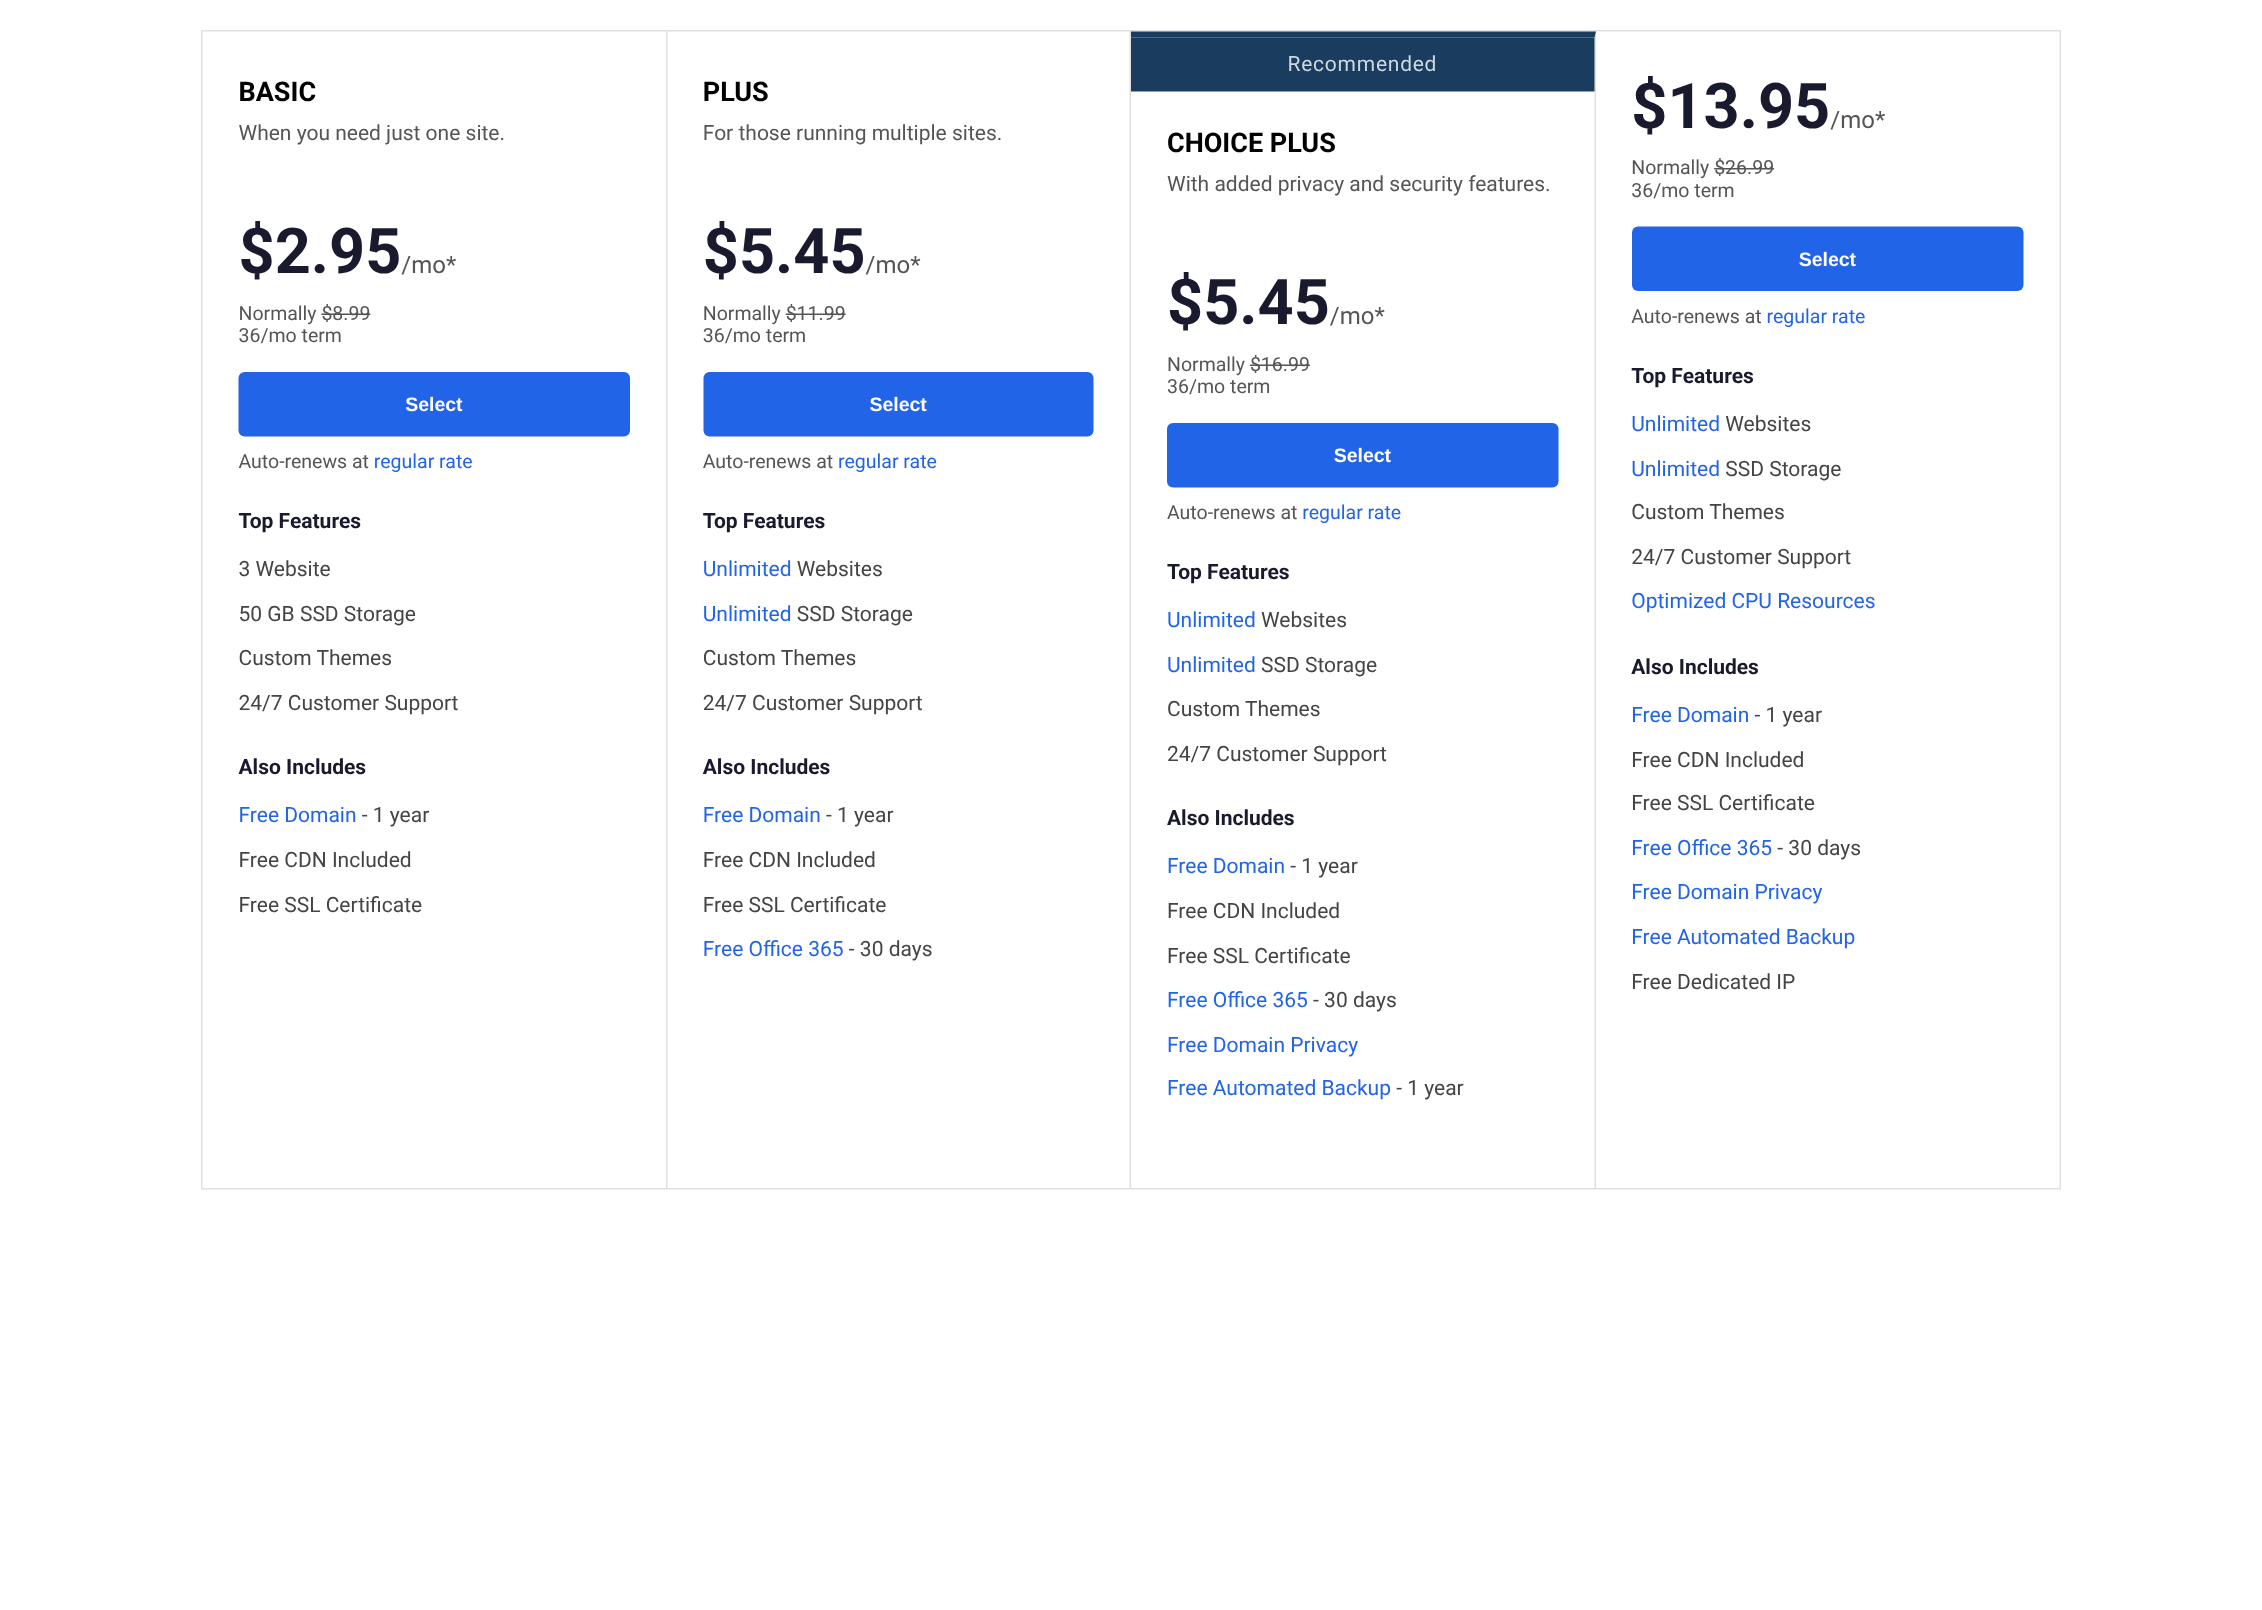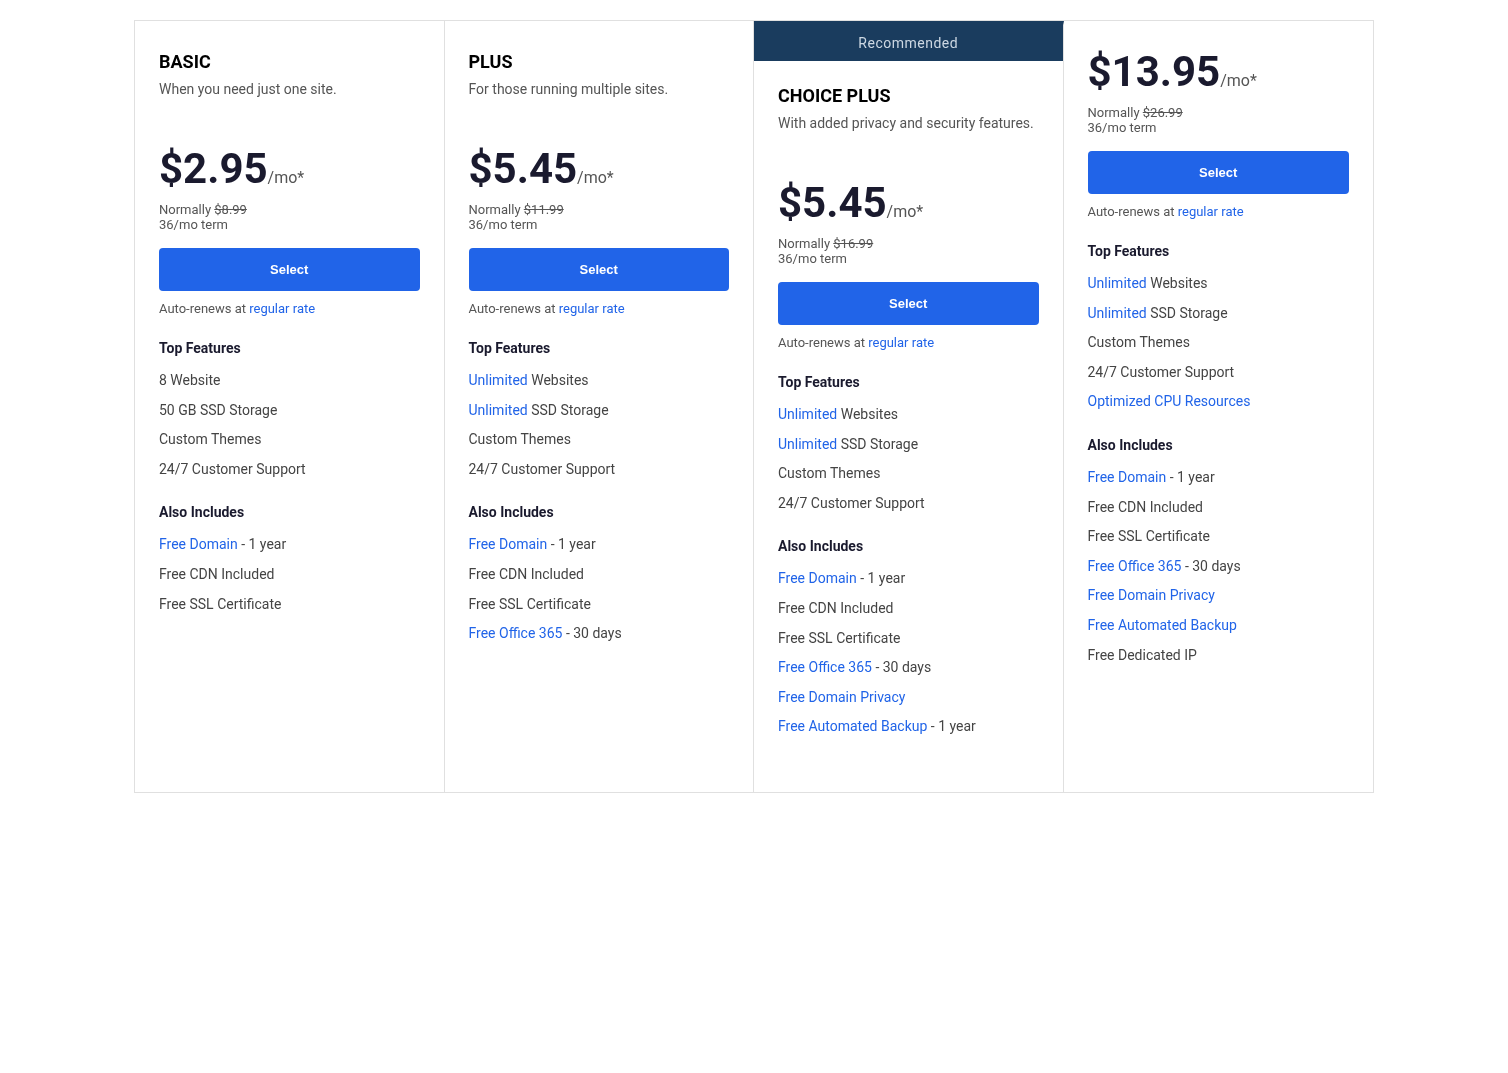--- a/index.html
+++ b/index.html
@@ -141,21 +141,21 @@
         </div>
         <div class="price-block">
           <div class="price-main">$2.95<span class="per-mo">/mo*</span></div>
         </div>
         <div class="price-normal">Normally <s>$8.99</s></div>
         <div class="price-term">36/mo term</div>
         <button class="select-btn">Select</button>
         <div class="auto-renew">Auto-renews at <a href="#" class="link">regular rate</a></div>
         <div class="section-title">Top Features</div>
         <ul class="feature-list">
-          <li>8 Website</li>
+          <li>3 Website</li>
           <li>50 GB SSD Storage</li>
           <li>Custom Themes</li>
           <li>24/7 Customer Support</li>
         </ul>
         <div class="section-title">Also Includes</div>
         <ul class="feature-list">
           <li><a href="#" class="link">Free Domain</a> - 1 year</li>
           <li>Free CDN Included</li>
           <li>Free SSL Certificate</li>
         </ul>

